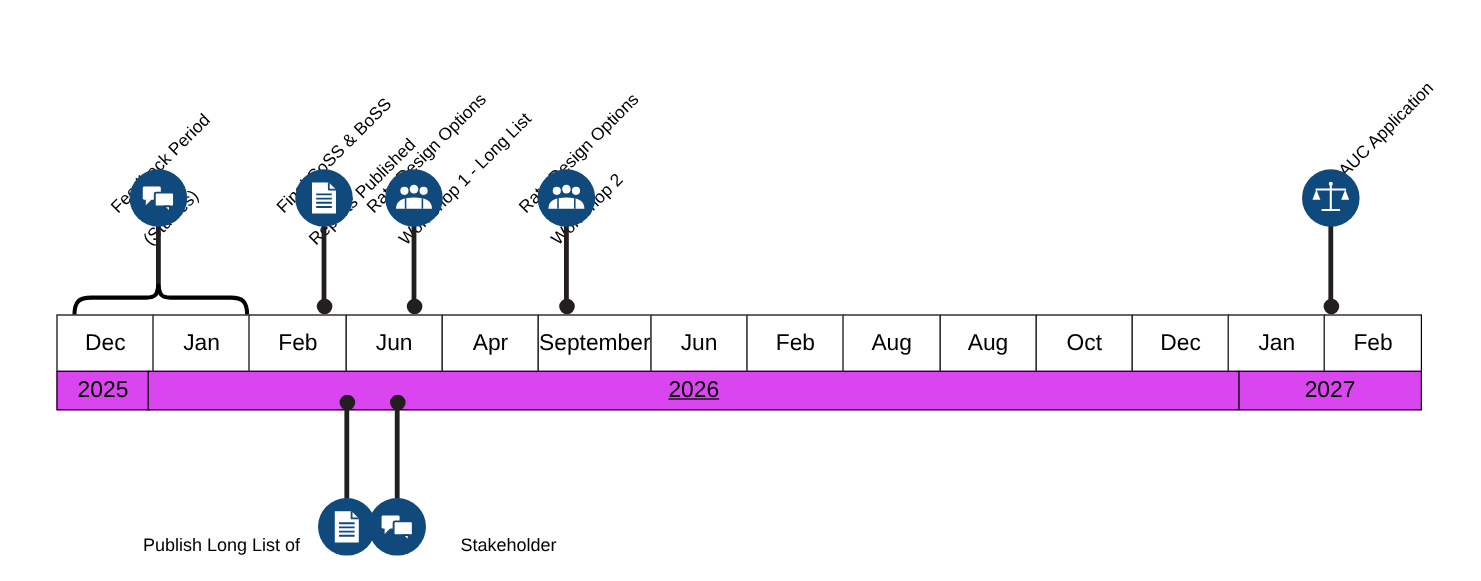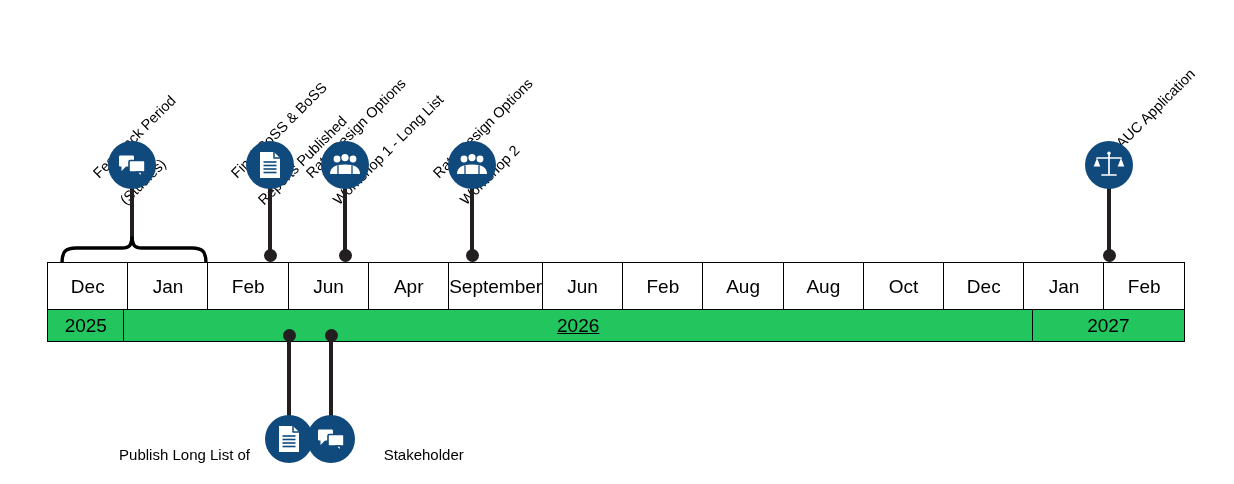--- a/index.html
+++ b/index.html
@@ -53,21 +53,21 @@
   .year-cell {
     height: 33px;
     border: 1.3px solid #000000;
     margin-left: -1.3px;
     display: flex;
     align-items: center;
     justify-content: center;
     font-size: 19px;
     line-height: 1;
     box-sizing: border-box;
-    background: #22c55e;
+    background: #d946ef;
   }
   .year-cell:first-child { margin-left: 0; }
 
   
   .marker {
     position: absolute;
     width: 0;
     height: 0;
   }
   .stem {

